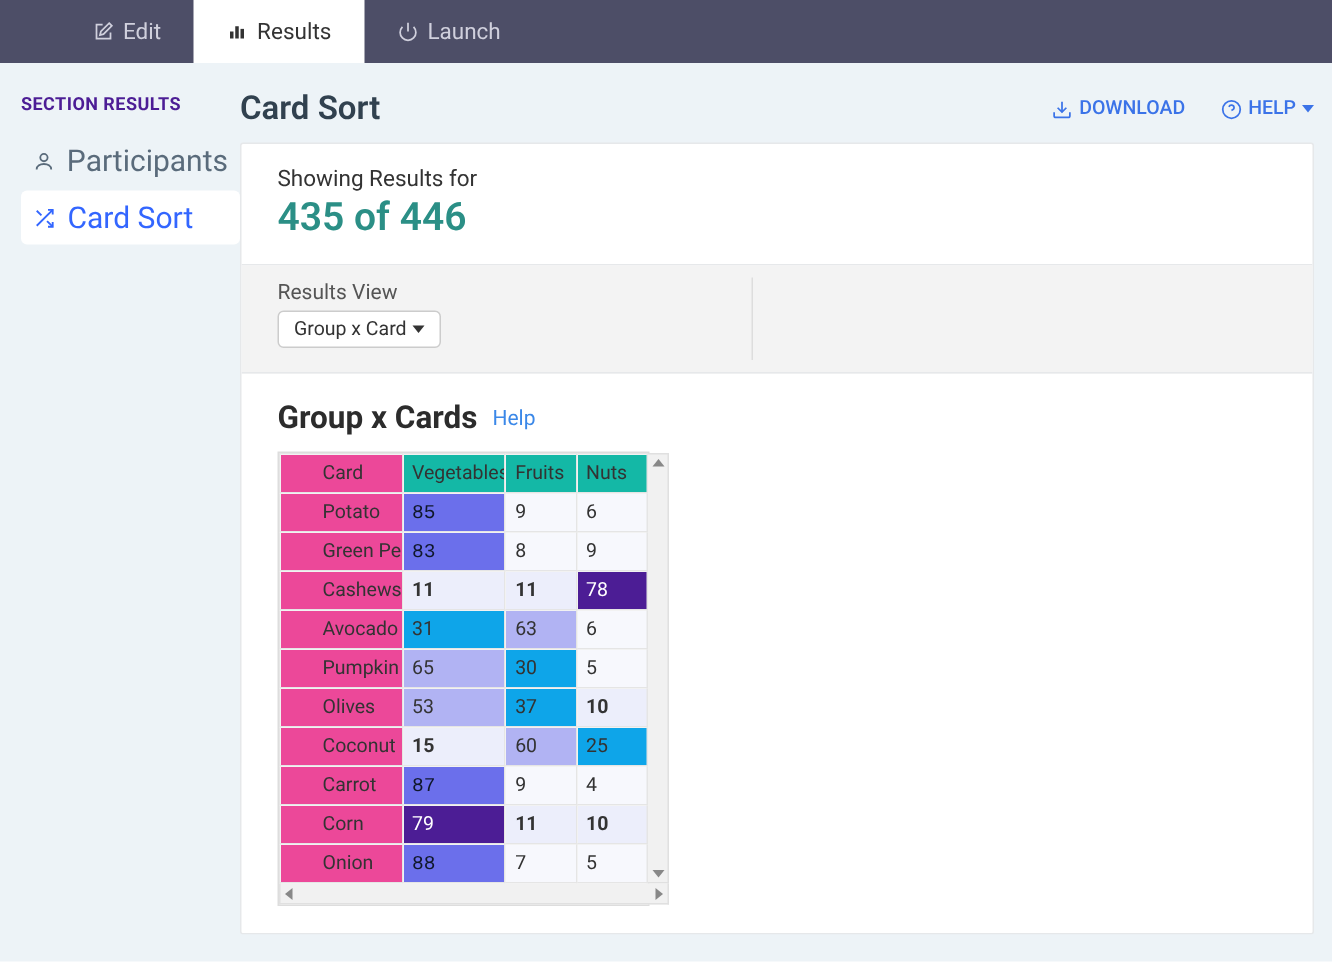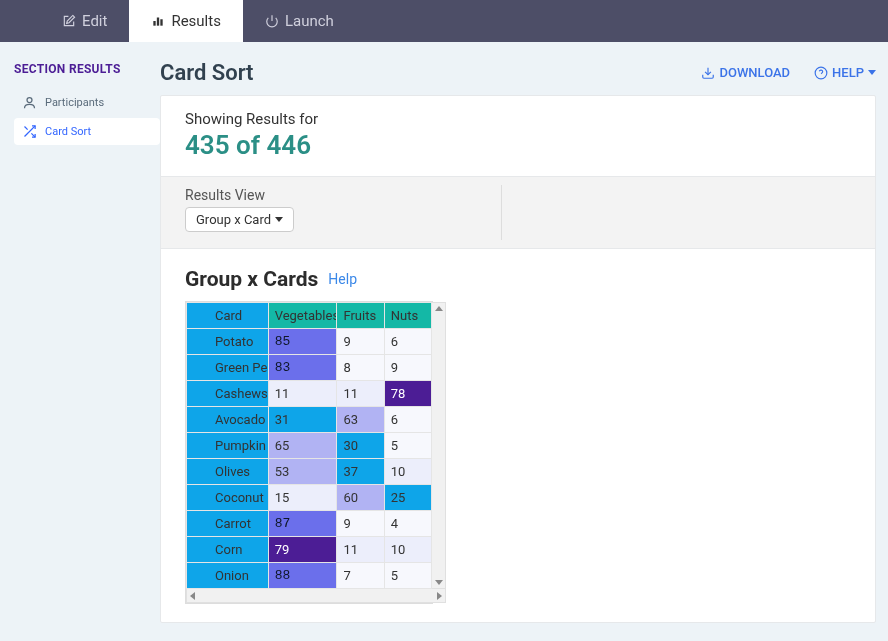--- a/index.html
+++ b/index.html
@@ -6,21 +6,21 @@
 body { font-family: -apple-system, BlinkMacSystemFont, "Segoe UI", Roboto, sans-serif; background: #edf3f7; font-size: 14px; color: #333; }
 
 .top-nav { background: #4d4e67; height: 42px; display: flex; align-items: flex-start; padding: 0 40px; }
 .nav-tab { display: flex; align-items: center; gap: 6px; padding: 0 22px; height: 42px; color: #d0d0dd; cursor: pointer; font-size: 15px; }
 .nav-tab.active { background: #fff; color: #333; }
 .nav-tab svg, .nav-tab .ico { width: 14px; height: 14px; }
 
 .page { display: flex; }
 .sidebar { width: 160px; padding: 20px 0 0 14px; }
 .sidebar-title { font-size: 12px; font-weight: 700; color: #4c1d95; letter-spacing: 0.3px; margin-bottom: 13px; }
-.side-item { display: flex; align-items: center; gap: 8px; padding: 6px 8px; border-radius: 4px; color: #5a6b7b; cursor: pointer; margin-bottom: 2px; font-size: 11px; }
+.side-item { display: flex; align-items: center; gap: 8px; padding: 6px 8px; border-radius: 4px; color: #5a6b7b; cursor: pointer; margin-bottom: 2px; font-size: 20px; }
 .side-item.active { background: #fff; color: #3366ff; }
 
 .main { flex: 1; padding: 18px 12px 0 0; }
 .main-header { display: flex; align-items: center; justify-content: space-between; margin-bottom: 10px; }
 .page-title { font-size: 22px; font-weight: 600; color: #31414f; }
 .header-actions { display: flex; gap: 24px; align-items: center; font-size: 13px; }
 .action-link { display: flex; align-items: center; gap: 4px; color: #3b73e8; cursor: pointer; font-weight: 500; }
 
 .card { background: #fff; border-radius: 2px; overflow: hidden; border: 1px solid #e6e8ea; }
 .summary-band { padding: 14px 24px 16px; border-bottom: 1px solid #e6e8ea; }
@@ -34,30 +34,30 @@
 
 .table-band { padding: 18px 24px; }
 .table-title-row { display: flex; align-items: center; gap: 10px; margin-bottom: 10px; }
 .table-title { font-size: 21px; font-weight: 700; color: #2c2c2c; }
 .help-link { color: #3b88e8; font-size: 14px; cursor: pointer; }
 
 .grid-wrap { border: 1px solid #ddd; width: 248px; position: relative; }
 .grid { width: 100%; border-collapse: collapse; font-size: 13px; table-layout: fixed; }
 .grid th, .grid td { border: 1px solid #e5e5e5; padding: 5px 6px; text-align: left; overflow: hidden; white-space: nowrap; }
 .grid th { background: #14b8a6; font-weight: 400; color: #333; }
-.grid .row-label { background: #0ea5e9; width: 76px; padding-left: 28px; }
+.grid .row-label { background: #ec4899; width: 76px; padding-left: 28px; }
 .grid .c-veg { width: 64px; }
 .grid .c-fru { width: 44px; }
 .grid .c-nut { width: 44px; }
 .heat { color: #333; }
 .h5 { background: #6b6feb; color: #0f172a; font-family: Liberation Mono, monospace; }
 .h4 { background: #4c1d95; color: #fff; }
 .h3 { background: #b1b3f3; }
 .h2 { background: #0ea5e9; }
-.h1 { background: #eceefb; }
+.h1 { background: #eceefb; font-weight: bold; }
 .h0 { background: #f7f8fd; }
 
 .vscroll { position: absolute; right: -14px; top: 0; bottom: 14px; width: 14px; background: #f1f1f1; border: 1px solid #e0e0e0; border-left: none; }
 .vscroll::before, .vscroll::after { content: ''; position: absolute; left: 3px; width: 0; height: 0; border-left: 4px solid transparent; border-right: 4px solid transparent; }
 .vscroll::before { top: 3px; border-bottom: 5px solid #888; }
 .vscroll::after { bottom: 3px; border-top: 5px solid #888; }
 .hscroll { height: 14px; width: calc(100% + 14px); background: #f1f1f1; border: 1px solid #e0e0e0; border-top: none; position: relative; }
 .hscroll::before, .hscroll::after { content: ''; position: absolute; top: 3px; width: 0; height: 0; border-top: 4px solid transparent; border-bottom: 4px solid transparent; }
 .hscroll::before { left: 3px; border-right: 5px solid #888; }
 .hscroll::after { right: 3px; border-left: 5px solid #888; }

